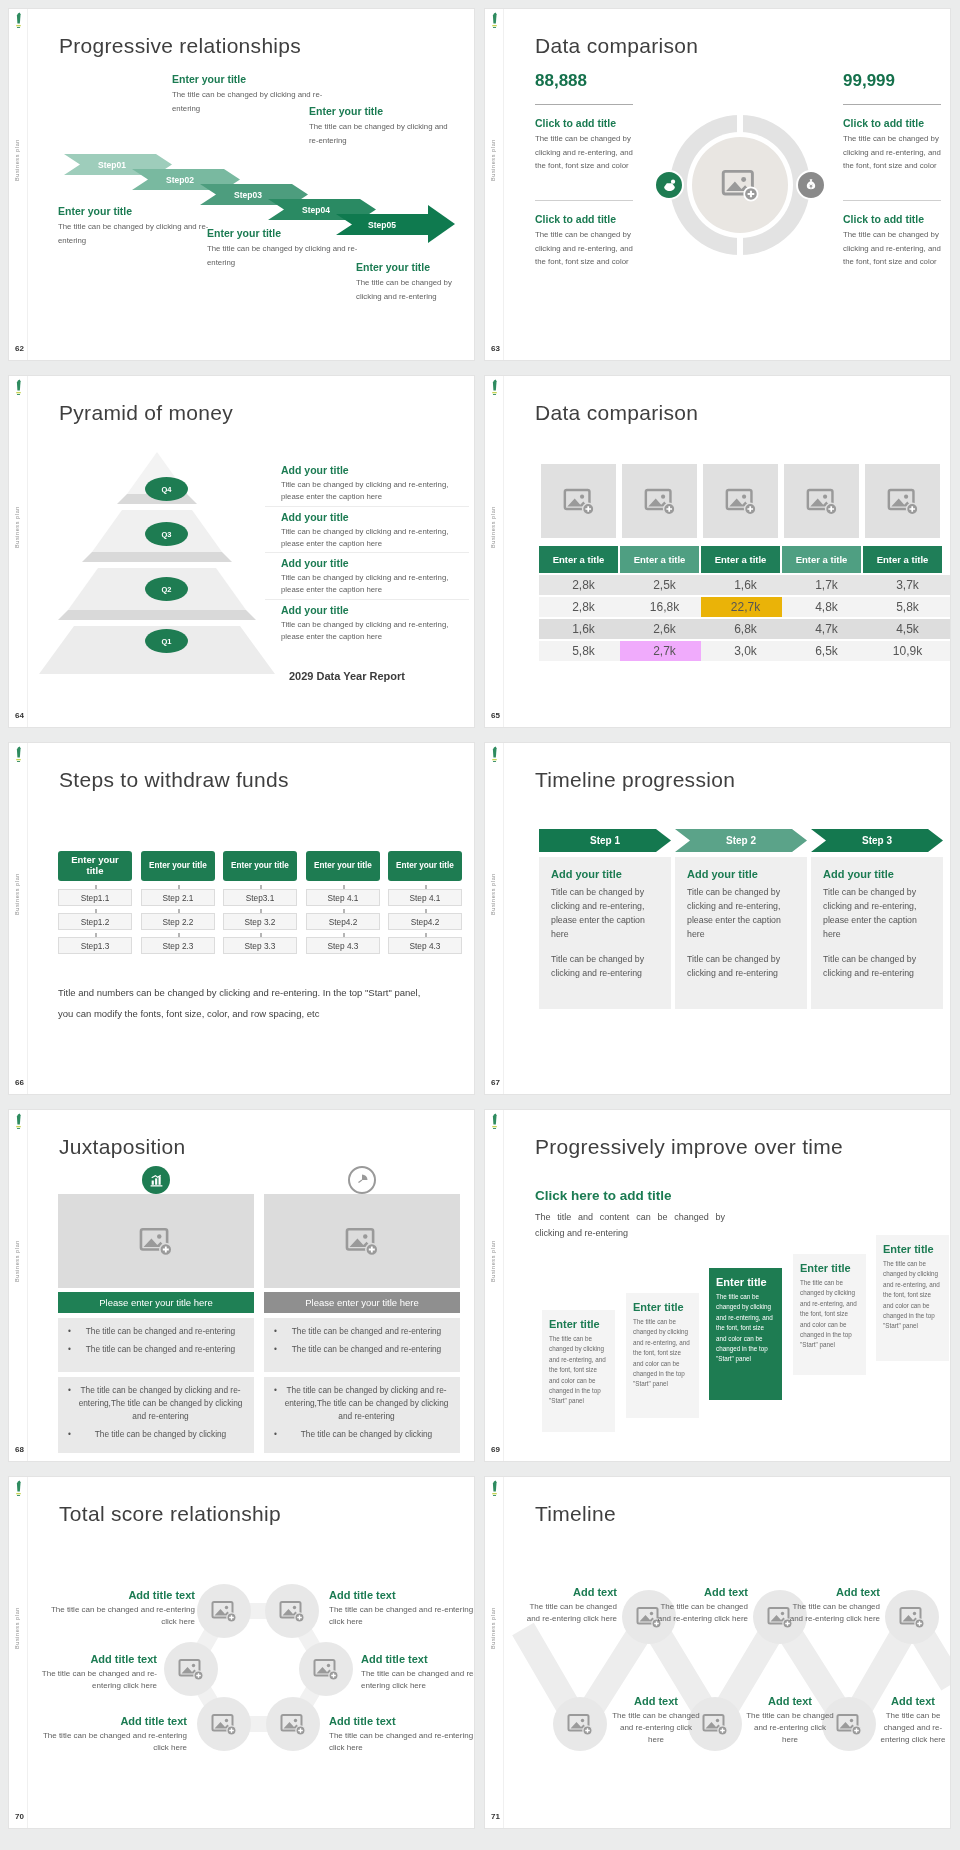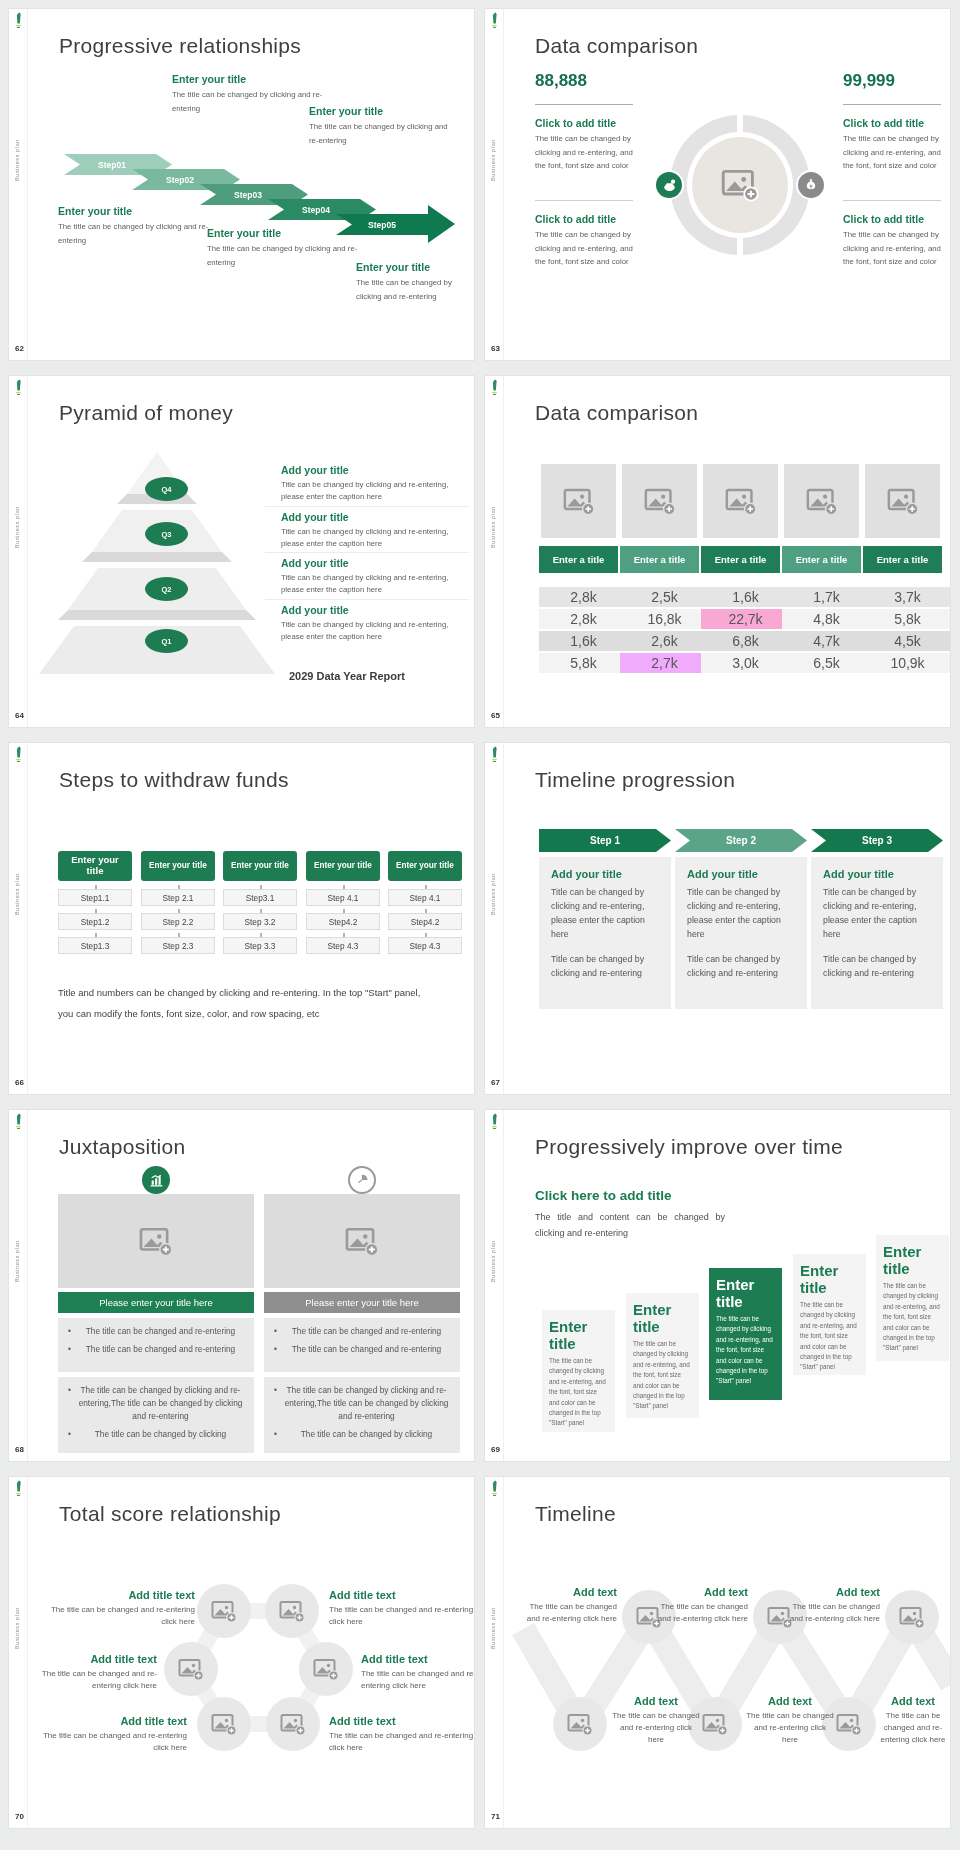--- a/index.html
+++ b/index.html
@@ -28,21 +28,21 @@
   .donut-inner { position: absolute; inset: 22px; border-radius: 50%; background: #e9e6e2; }
   .donut-sep { position: absolute; left: 67px; width: 6px; height: 18px; background: #fff; }
   .mini-circle { position: absolute; width: 30px; height: 30px; border-radius: 50%; border: 2px solid #fff; display: flex; align-items: center; justify-content: center; }
   
   .qc { position: absolute; width: 43px; height: 24px; border-radius: 50%; background: #1e7c52; color: #fff; font-size: 7.5px; font-weight: bold; display: flex; align-items: center; justify-content: center; }
   
   .ph { display: block; }
   .phbox { position: absolute; background: #e0e0e0; display: flex; align-items: center; justify-content: center; }
   
   .th { position: absolute; top: 170px; width: 79px; height: 27px; display: flex; align-items: center; justify-content: center; color: #fff; font-weight: bold; font-size: 9.5px; }
-  .td { position: absolute; width: 89px; height: 20px; display: flex; align-items: center; justify-content: center; font-size: 14px; color: #555; margin-top: 12px; }
+  .td { position: absolute; width: 89px; height: 20px; display: flex; align-items: center; justify-content: center; font-size: 12px; color: #555; }
   
   .gbtn { position: absolute; top: 108px; width: 74px; height: 30px; background: #1e7c52; border-radius: 3px; color: #fff; font-weight: bold; font-size: 8.2px; line-height: 1.15; display: flex; align-items: center; justify-content: center; text-align: center; padding: 0 6px; }
   .scell { position: absolute; width: 74px; height: 17px; background: #f5f5f5; border: 1px solid #dcdcdc; display: flex; align-items: center; justify-content: center; font-size: 8.3px; color: #454545; }
   .scell::before { content: ""; position: absolute; top: -5px; left: 50%; width: 1.5px; height: 4px; background: #b5b5b5; }
   
   .tchev { position: absolute; top: 86px; height: 23px; width: 132px; display: flex; align-items: center; justify-content: center; color: #fff; font-weight: bold; font-size: 10px;
            clip-path: polygon(0 0, calc(100% - 15px) 0, 100% 50%, calc(100% - 15px) 100%, 0 100%, 15px 50%); }
   .tchev.first { clip-path: polygon(0 0, calc(100% - 15px) 0, 100% 50%, calc(100% - 15px) 100%, 0 100%); }
   .tpanel { position: absolute; top: 114px; width: 132px; height: 152px; background: #efefef; padding: 11px 12px; }
   .tpanel .h { color: #1b7b52; font-weight: bold; font-size: 11px; margin-bottom: 5px; }
@@ -50,21 +50,21 @@
   
   .colcircle { position: absolute; width: 28px; height: 28px; border-radius: 50%; display: flex; align-items: center; justify-content: center; z-index: 2; }
   .jpanel { position: absolute; top: 84px; width: 196px; height: 94px; background: #dcdcdc; display: flex; align-items: center; justify-content: center; }
   .jbar { position: absolute; top: 182px; width: 196px; height: 21px; color: #fff; font-weight: normal; font-size: 9.5px; display: flex; align-items: center; justify-content: center; }
   .jbox { position: absolute; width: 196px; background: #e9e9e9; padding: 7px 10px; font-size: 8.3px; color: #555; }
   .blt { position: relative; padding-left: 9px; line-height: 1.55; margin-bottom: 5px; text-align: center; }
   .blt::before { content: "•"; position: absolute; left: 0; }
   
   .yr { position: absolute; width: 73px; font-size: 15px; font-weight: bold; color: #15714b; border-bottom: 2.5px solid #15714b; padding-bottom: 3px; margin-top: 48px; }
   .ybox { position: absolute; width: 73px; background: #f4f4f4; padding: 8px 7px; }
-  .ybox .h { color: #1b7b52; font-weight: bold; font-size: 15px; margin-bottom: 4px; }
+  .ybox .h { color: #1b7b52; font-weight: bold; font-size: 11px; margin-bottom: 4px; }
   .ybox .b { font-size: 6.3px; color: #6a6a6a; line-height: 1.65; }
   .ybox.hl { background: #1e7c52; }
   .ybox.hl .h, .ybox.hl .b { color: #fff; }
   
   .ring-circle { position: absolute; width: 54px; height: 54px; border-radius: 50%; background: #e8e8e8; display: flex; align-items: center; justify-content: center; }
   .bgsvg { position: absolute; left: 0; top: 0; }
 </style>
 </head>
 <body>
 
@@ -299,21 +299,21 @@
     <div class="th" style="left:297px;background:#4f9f82">Enter a title</div>
     <div class="th" style="left:378px;background:#1f7e58">Enter a title</div>
 
     <div class="td" style="left:54px;top:199px;background:#e5e5e5">2,8k</div>
     <div class="td" style="left:135px;top:199px;background:#e5e5e5">2,5k</div>
     <div class="td" style="left:216px;top:199px;background:#e5e5e5">1,6k</div>
     <div class="td" style="left:297px;top:199px;background:#e5e5e5">1,7k</div>
     <div class="td" style="left:378px;top:199px;background:#e5e5e5">3,7k</div>
     <div class="td" style="left:54px;top:221px;background:#f3f3f3">2,8k</div>
     <div class="td" style="left:135px;top:221px;background:#f3f3f3">16,8k</div>
-    <div class="td" style="left:216px;top:221px;background:#f9a8d4">22,7k</div>
+    <div class="td" style="left:216px;top:221px;background:#eab308">22,7k</div>
     <div class="td" style="left:297px;top:221px;background:#f3f3f3">4,8k</div>
     <div class="td" style="left:378px;top:221px;background:#f3f3f3">5,8k</div>
     <div class="td" style="left:54px;top:243px;background:#dddddd">1,6k</div>
     <div class="td" style="left:135px;top:243px;background:#dddddd">2,6k</div>
     <div class="td" style="left:216px;top:243px;background:#dddddd">6,8k</div>
     <div class="td" style="left:297px;top:243px;background:#dddddd">4,7k</div>
     <div class="td" style="left:378px;top:243px;background:#dddddd">4,5k</div>
     <div class="td" style="left:54px;top:265px;background:#f3f3f3">5,8k</div>
     <div class="td" style="left:135px;top:265px;background:#f0abfc">2,7k</div>
     <div class="td" style="left:216px;top:265px;background:#f3f3f3">3,0k</div>

